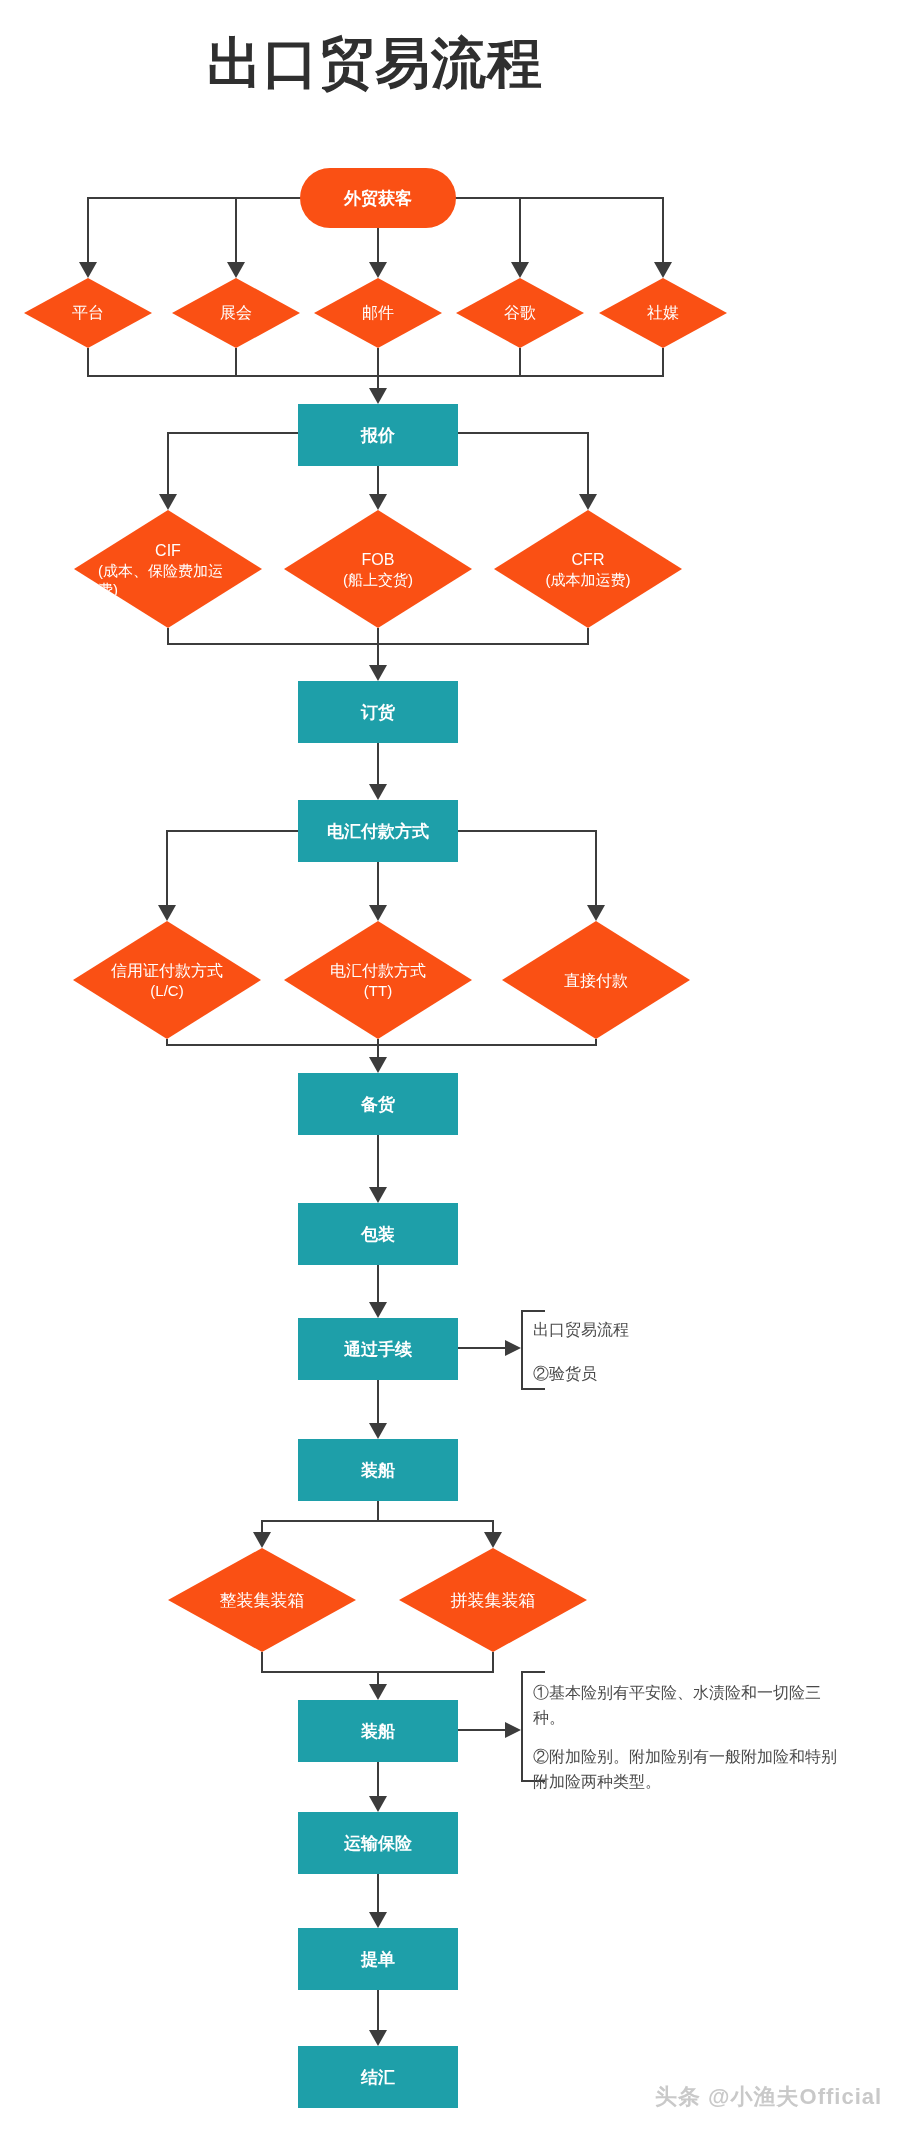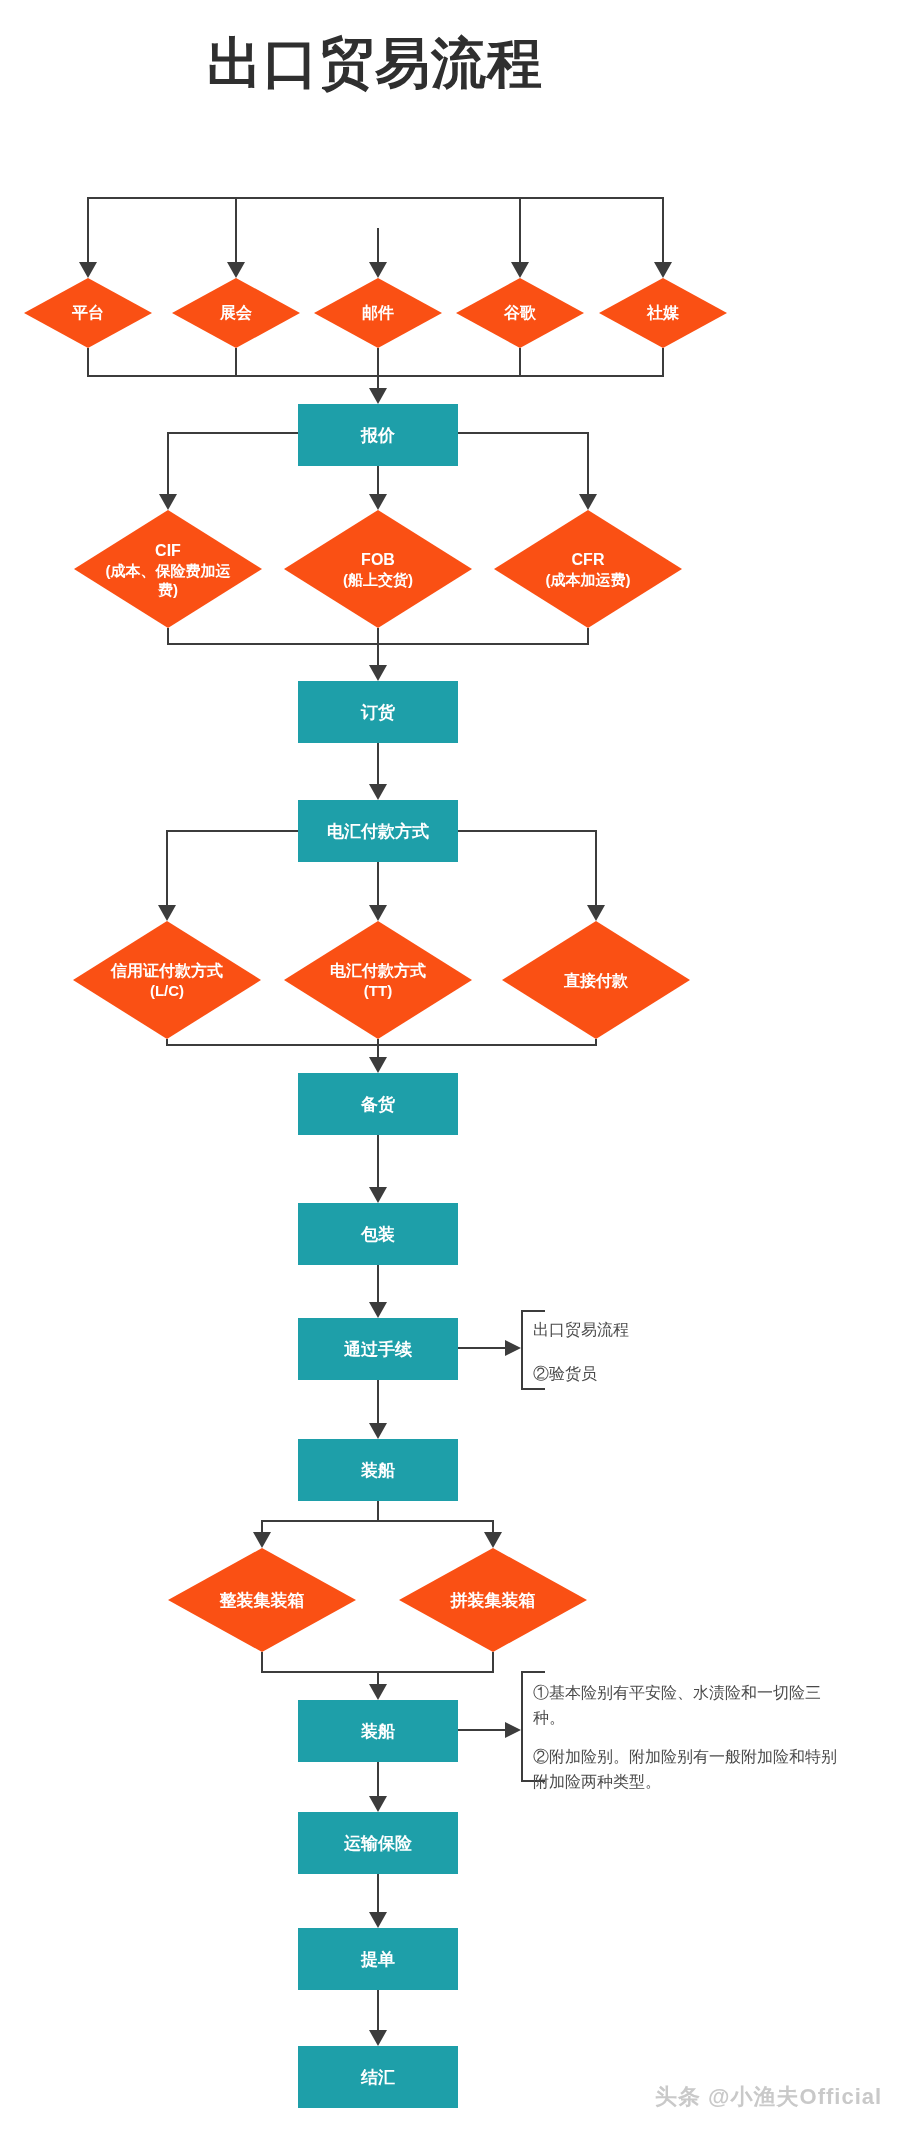--- a/index.html
+++ b/index.html
@@ -27,21 +27,21 @@
     font-size:17px;font-weight:bold;z-index:2;
   }
   .box{
     position:absolute;width:160px;height:62px;background:var(--teal);color:#fff;
     display:flex;align-items:center;justify-content:center;font-size:17px;font-weight:bold;z-index:2;
   }
   .diamond{
     position:absolute;background:var(--orange);color:#fff;
     clip-path:polygon(50% 0,100% 50%,50% 100%,0 50%);
     display:flex;flex-direction:column;align-items:center;justify-content:center;
-    text-align:center;font-weight:bold;z-index:2;
+    text-align:left;font-weight:normal;z-index:2;
   }
   .d-sm{width:128px;height:70px;font-size:16px;}
   .d-lg{width:188px;height:118px;}
   .d-md{width:188px;height:104px;font-size:17px;}
   .d-lg .code{display:block;font-size:16px;line-height:21px;}
   .d-lg .desc{display:block;font-size:15px;line-height:19px;max-width:140px;margin:0 auto;}
   .note{position:absolute;color:var(--note);font-size:16px;z-index:2;}
   .note .n-line{line-height:20px;}
   .note .n-line + .n-line{margin-top:24px;}
   .note .n-para{line-height:25px;}
@@ -62,20 +62,21 @@
   <div class="vline" style="left:87px;top:198px;height:64px;"></div>
   <div class="vline" style="left:235px;top:198px;height:64px;"></div>
   <div class="vline" style="left:377px;top:228px;height:34px;"></div>
   <div class="vline" style="left:519px;top:198px;height:64px;"></div>
   <div class="vline" style="left:662px;top:198px;height:64px;"></div>
   <div class="arr-d" style="left:79px;top:262px;"></div>
   <div class="arr-d" style="left:227px;top:262px;"></div>
   <div class="arr-d" style="left:369px;top:262px;"></div>
   <div class="arr-d" style="left:511px;top:262px;"></div>
   <div class="arr-d" style="left:654px;top:262px;"></div>
+  <div class="stadium" style="left:300px;top:168px;">外贸获客</div>
 
   <div class="diamond d-sm" style="left:24px;top:278px;">平台</div>
   <div class="diamond d-sm" style="left:172px;top:278px;">展会</div>
   <div class="diamond d-sm" style="left:314px;top:278px;">邮件</div>
   <div class="diamond d-sm" style="left:456px;top:278px;">谷歌</div>
   <div class="diamond d-sm" style="left:599px;top:278px;">社媒</div>
 
   <div class="vline" style="left:87px;top:348px;height:28px;"></div>
   <div class="vline" style="left:235px;top:348px;height:28px;"></div>
   <div class="vline" style="left:519px;top:348px;height:28px;"></div>

